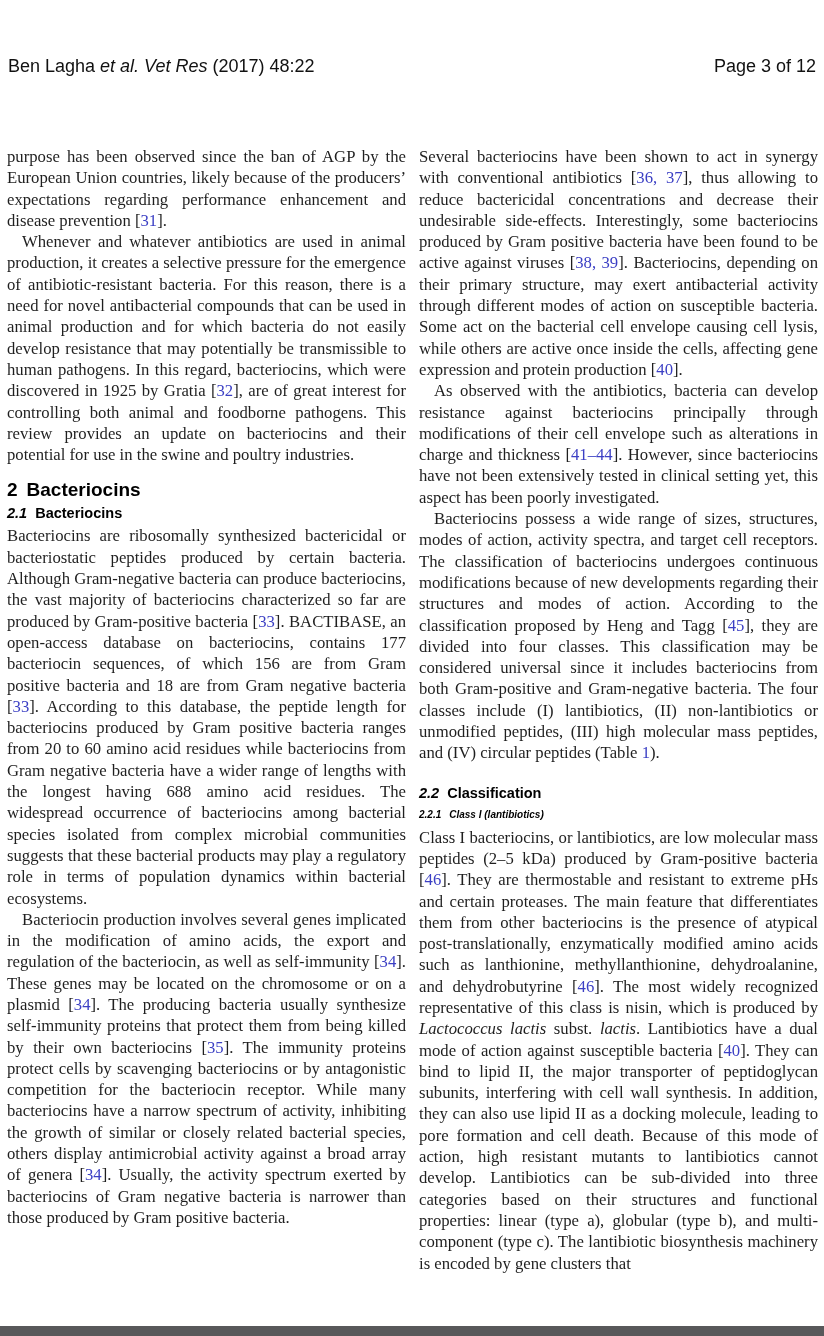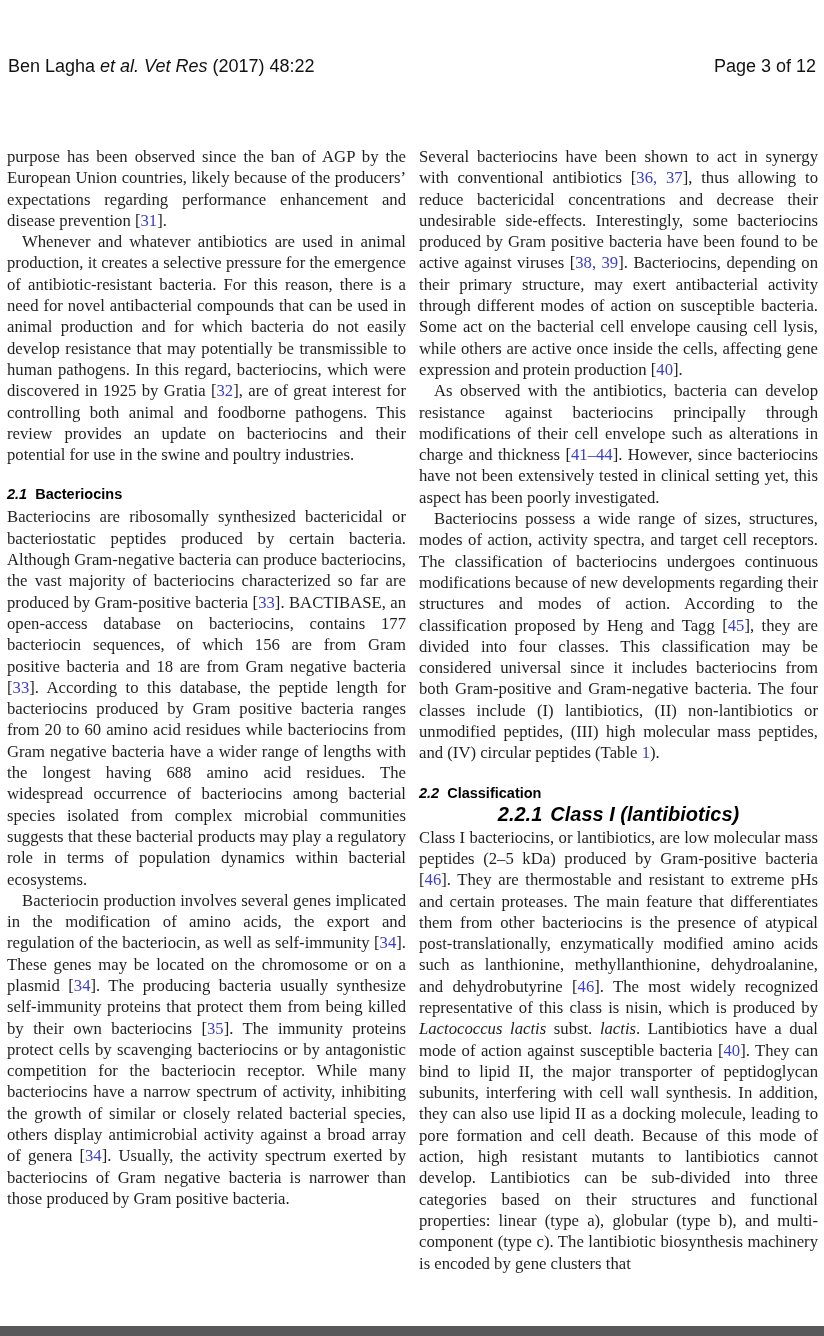--- a/index.html
+++ b/index.html
@@ -57,25 +57,24 @@
     line-height: 22px;
     margin: 14px 0 3px 0;
   }
   .h3 {
     font-size: 14.5px;
     line-height: 19px;
     margin: 20px 0 2px 0;
   }
   .h2 + .h3 { margin-top: 2px; }
   .h4 {
-    font-size: 20px;
+    font-size: 10px;
     line-height: 19px;
     font-style: italic;
     margin: 0 0 3px 0;
-    text-align: center;
   }
   .h2 .hnum { margin-right: 9px; }
   .h3 .hnum, .h4 .hnum { margin-right: 8px; font-style: italic; }
   .footer-bar {
     position: absolute;
     left: 0; right: 0; bottom: 0;
     height: 10px;
     background: var(--footer-color, #58585a);
   }
 </style>
@@ -87,20 +86,21 @@
     <div>
       <span>Ben Lagha </span><span class="it">et al. Vet Res</span><span> (2017) 48:22</span>
     </div>
     <div>Page 3 of 12</div>
   </div>
 
   <div class="content">
     <div class="col" id="left-col">
         <p class="para"><span>purpose has been observed since the ban of AGP by the European Union countries, likely because of the producers’ expectations regarding performance enhancement and disease prevention [</span><span class="cite">31</span><span>].</span></p>
         <p class="para indent"><span>Whenever and whatever antibiotics are used in animal production, it creates a selective pressure for the emergence of antibiotic-resistant bacteria. For this reason, there is a need for novel antibacterial compounds that can be used in animal production and for which bacteria do not easily develop resistance that may potentially be transmissible to human pathogens. In this regard, bacteriocins, which were discovered in 1925 by Gratia [</span><span class="cite">32</span><span>], are of great interest for controlling both animal and foodborne pathogens. This review provides an update on bacteriocins and their potential for use in the swine and poultry industries.</span></p>
+        <div class="h h2"><span class="hnum">2</span><span class="htitle">Bacteriocins</span></div>
         <div class="h h3"><span class="hnum">2.1</span><span class="htitle">Bacteriocins</span></div>
         <p class="para"><span>Bacteriocins are ribosomally synthesized bactericidal or bacteriostatic peptides produced by certain bacteria. Although Gram-negative bacteria can produce bacteriocins, the vast majority of bacteriocins characterized so far are produced by Gram-positive bacteria [</span><span class="cite">33</span><span>]. BACTIBASE, an open-access database on bacteriocins, contains 177 bacteriocin sequences, of which 156 are from Gram positive bacteria and 18 are from Gram negative bacteria [</span><span class="cite">33</span><span>]. According to this database, the peptide length for bacteriocins produced by Gram positive bacteria ranges from 20 to 60 amino acid residues while bacteriocins from Gram negative bacteria have a wider range of lengths with the longest having 688 amino acid residues. The widespread occurrence of bacteriocins among bacterial species isolated from complex microbial communities suggests that these bacterial products may play a regulatory role in terms of population dynamics within bacterial ecosystems.</span></p>
         <p class="para indent"><span>Bacteriocin production involves several genes implicated in the modification of amino acids, the export and regulation of the bacteriocin, as well as self-immunity [</span><span class="cite">34</span><span>]. These genes may be located on the chromosome or on a plasmid [</span><span class="cite">34</span><span>]. The producing bacteria usually synthesize self-immunity proteins that protect them from being killed by their own bacteriocins [</span><span class="cite">35</span><span>]. The immunity proteins protect cells by scavenging bacteriocins or by antagonistic competition for the bacteriocin receptor. While many bacteriocins have a narrow spectrum of activity, inhibiting the growth of similar or closely related bacterial species, others display antimicrobial activity against a broad array of genera [</span><span class="cite">34</span><span>]. Usually, the activity spectrum exerted by bacteriocins of Gram negative bacteria is narrower than those produced by Gram positive bacteria.</span></p>
       </div>
     <div class="col" id="right-col">
         <p class="para"><span>Several bacteriocins have been shown to act in synergy with conventional antibiotics [</span><span class="cite">36, 37</span><span>], thus allowing to reduce bactericidal concentrations and decrease their undesirable side-effects. Interestingly, some bacteriocins produced by Gram positive bacteria have been found to be active against viruses [</span><span class="cite">38, 39</span><span>]. Bacteriocins, depending on their primary structure, may exert antibacterial activity through different modes of action on susceptible bacteria. Some act on the bacterial cell envelope causing cell lysis, while others are active once inside the cells, affecting gene expression and protein production [</span><span class="cite">40</span><span>].</span></p>
         <p class="para indent"><span>As observed with the antibiotics, bacteria can develop resistance against bacteriocins principally through modifications of their cell envelope such as alterations in charge and thickness [</span><span class="cite">41–44</span><span>]. However, since bacteriocins have not been extensively tested in clinical setting yet, this aspect has been poorly investigated.</span></p>
         <p class="para indent"><span>Bacteriocins possess a wide range of sizes, structures, modes of action, activity spectra, and target cell receptors. The classification of bacteriocins undergoes continuous modifications because of new developments regarding their structures and modes of action. According to the classification proposed by Heng and Tagg [</span><span class="cite">45</span><span>], they are divided into four classes. This classification may be considered universal since it includes bacteriocins from both Gram-positive and Gram-negative bacteria. The four classes include (I) lantibiotics, (II) non-lantibiotics or unmodified peptides, (III) high molecular mass peptides, and (IV) circular peptides (Table </span><span class="cite">1</span><span>).</span></p>
         <div class="h h3"><span class="hnum">2.2</span><span class="htitle">Classification</span></div>
         <div class="h h4"><span class="hnum">2.2.1</span><span class="htitle">Class I (lantibiotics)</span></div>

